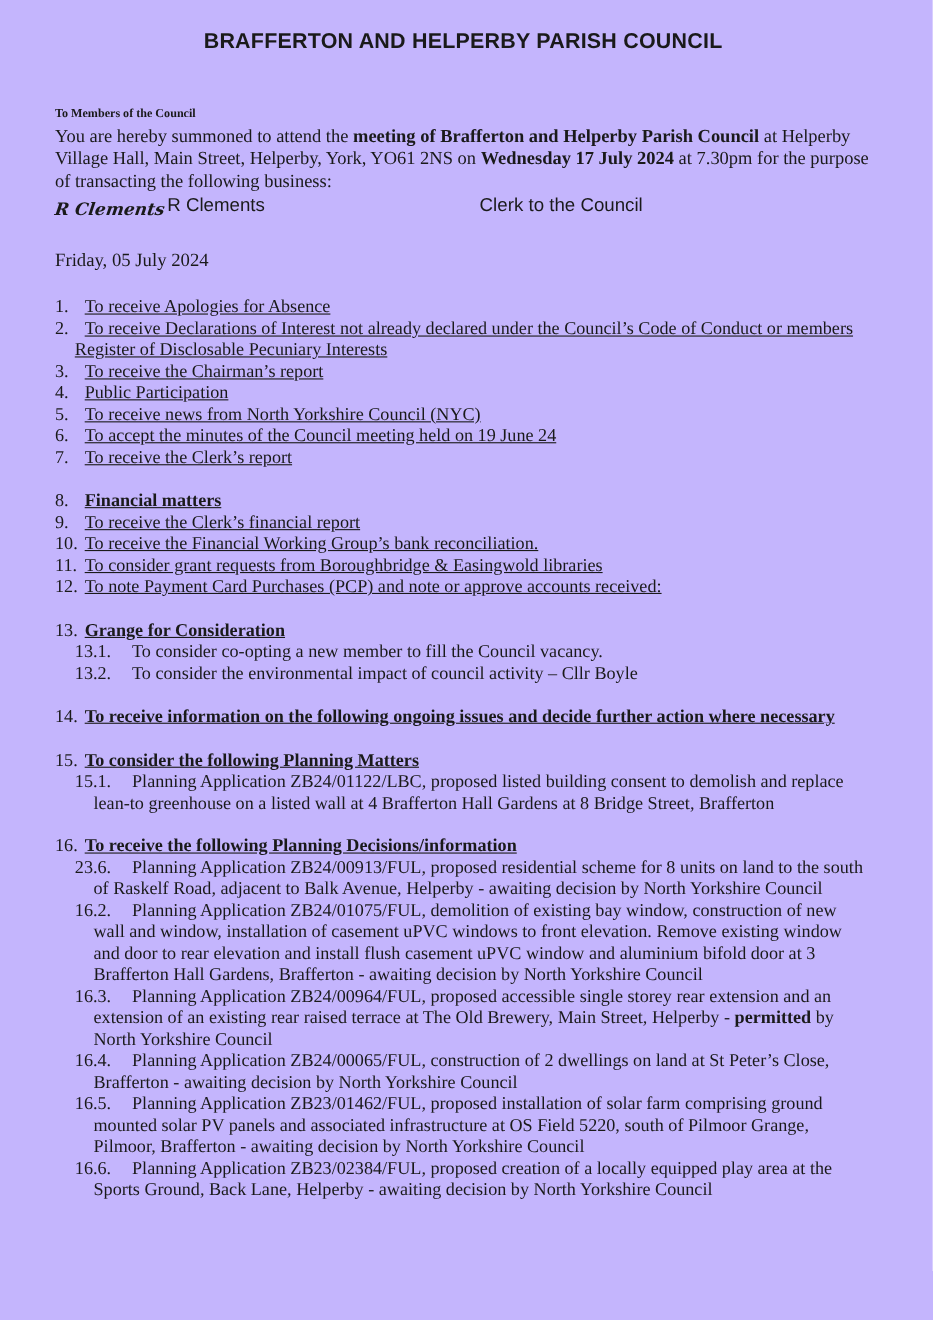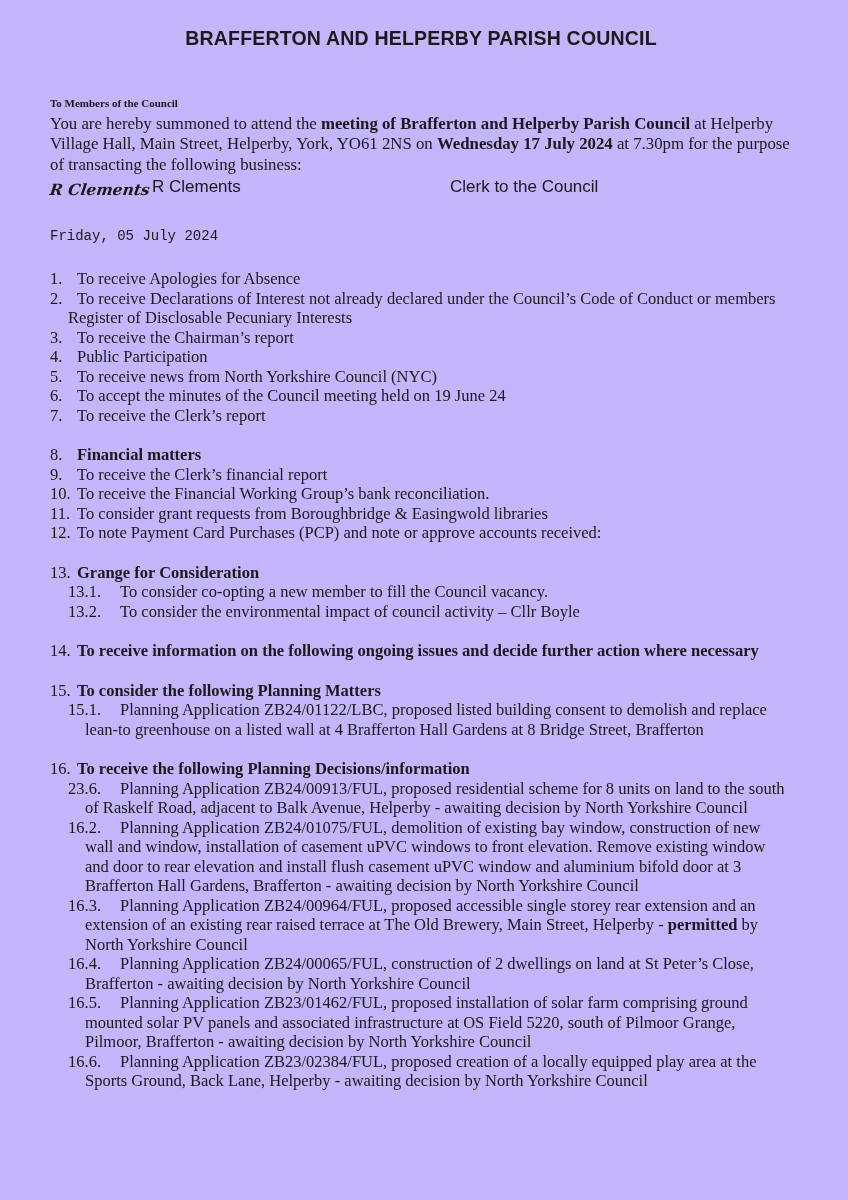--- a/index.html
+++ b/index.html
@@ -44,28 +44,28 @@
   }
   .sig-script {
     position: absolute; left: 0; top: 3px;
     font-family: "DejaVu Serif", serif;
     font-style: italic;
     font-weight: bold;
     font-size: 15.5px;
     transform: skewX(-8deg);
   }
   .sig-name { position: absolute; left: 102px; top: 0; }
-  .sig-role { position: absolute; left: 400px; top: 0; }
+  .sig-role { position: absolute; left: 386px; top: 0; }
   .date {
     margin-top: 27px;
-    font-family: Liberation Mono, monospace;
-    font-size: 14px;
+    font-family: Liberation Serif, serif;
+    font-size: 17px;
   }
   .agenda { margin-top: 23px; }
-  .item { padding-left: 18px; text-indent: -18px; }
+  .item { padding-left: 18px; text-indent: -18px; text-decoration: underline; }
   .item > .num { display: inline-block; width: 27px; text-indent: 0; }
   .sub { padding-left: 35px; text-indent: -17px; }
   .sub > .num { display: inline-block; width: 52px; text-indent: 0; }
   .gap { margin-top: 20px; }
   .bold { font-weight: bold; }
   .nowrap { white-space: nowrap; }
 </style>
 </head>
 <body>
 

